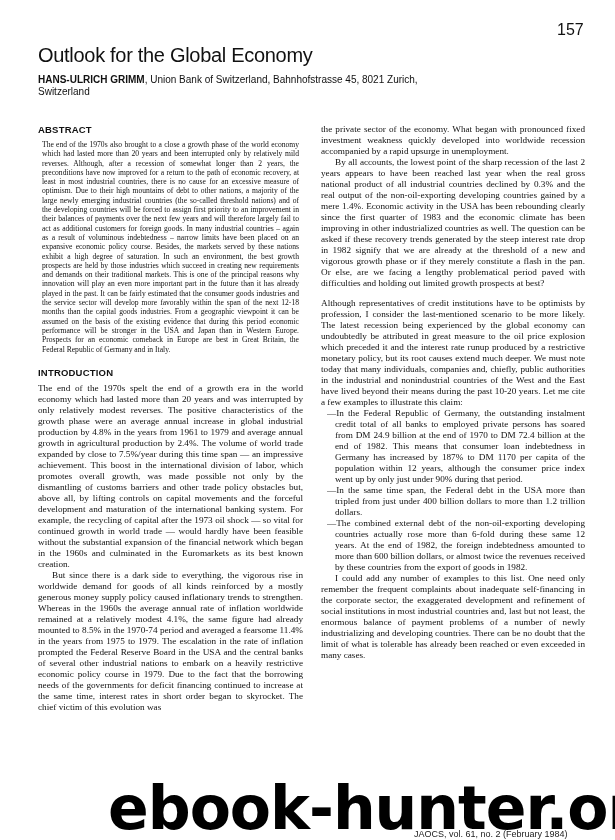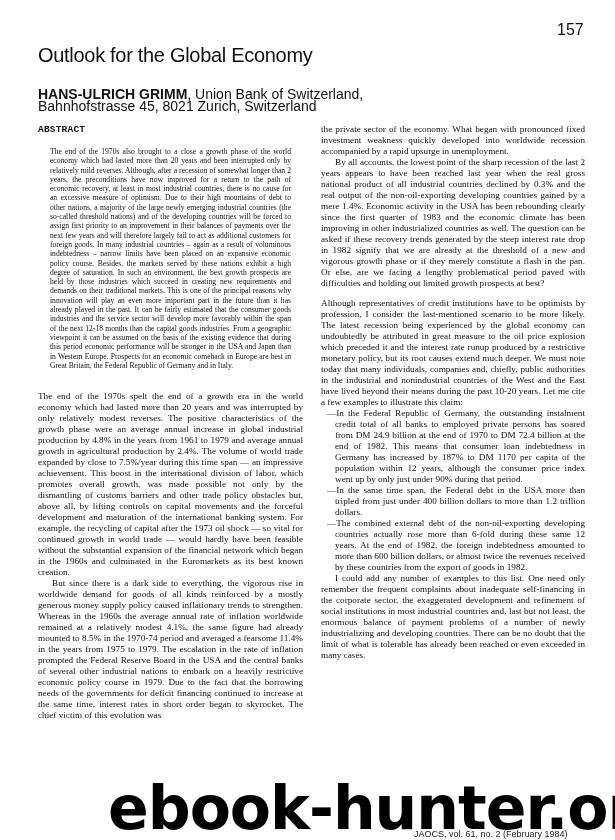--- a/index.html
+++ b/index.html
@@ -1,45 +1,46 @@
 <!DOCTYPE html>
 <html><head>
 <meta charset="utf-8">
 <style>
   html, body { margin:0; padding:0; background:#fff; }
   body { width:615px; height:840px; position:relative; overflow:hidden; color:#111; }
   .page-number { position:absolute; top:21px; left:557px; font-family:"Liberation Sans", sans-serif; font-size:16px; }
   .title { position:absolute; top:44px; left:38px; font-family:"Liberation Sans", sans-serif; font-size:20px; font-weight:normal; letter-spacing:-0.3px; margin:0; }
-  .byline { position:absolute; top:88px; left:38px; width:380px; font-family:"Liberation Sans", sans-serif; font-size:14px; line-height:12px; }
+  .byline { position:absolute; top:74px; left:38px; width:380px; font-family:"Liberation Sans", sans-serif; font-size:10px; line-height:12px; }
   .byline b { font-weight:bold; }
   .col { position:absolute; font-family:"Liberation Serif", serif; color:#111; }
   .col-left { left:38px; top:124px; width:265px; }
   .col-right { left:321px; top:124px; width:264px; }
-  h2 { font-family:Liberation Mono, monospace; font-size:9.5px; font-weight:bold; margin:0 0 5px 0; letter-spacing:0.2px; }
-  .abstract-text { font-size:7.6px; line-height:9.3px; text-align:justify; margin:12px; }
+  h2 { font-family:Liberation Sans, sans-serif; font-size:9.5px; font-weight:bold; margin:0 0 5px 0; letter-spacing:0.2px; }
+  .abstract-text { font-size:7.6px; line-height:9.3px; text-align:justify; margin:4px; }
   p.body { font-size:9.2px; line-height:11px; text-align:justify; margin:0; }
   p.indent { text-indent:14px; }
   p.dash { padding-left:14px; text-indent:-8px; }
   .section-gap { height:9px; }
   .footer { position:absolute; left:414px; top:806px; font-family:"Liberation Sans", sans-serif; font-size:9px; color:#222;margin-top:23px; }
   .watermark { position:absolute; left:108px; top:778px; font-family:"DejaVu Sans", sans-serif; font-weight:bold; font-size:60px; line-height:60px; color:#000; letter-spacing:-1px; white-space:nowrap; }
 </style>
 </head>
 <body>
 
 <div class="page-number">157</div>
 <h1 class="title">Outlook for the Global Economy</h1>
 <div class="byline">
   <b>HANS-ULRICH GRIMM</b><span>, Union Bank of Switzerland, Bahnhofstrasse 45, 8021 Zurich, Switzerland</span>
 </div>
 
 <div class="col col-left">
   <h2>ABSTRACT</h2>
   <p class="abstract-text">The end of the 1970s also brought to a close a growth phase of the world economy which had lasted more than 20 years and been interrupted only by relatively mild reverses. Although, after a recession of somewhat longer than 2 years, the preconditions have now improved for a return to the path of economic recovery, at least in most industrial countries, there is no cause for an excessive measure of optimism. Due to their high mountains of debt to other nations, a majority of the large newly emerging industrial countries (the so-called threshold nations) and of the developing countries will be forced to assign first priority to an improvement in their balances of payments over the next few years and will therefore largely fail to act as additional customers for foreign goods. In many industrial countries – again as a result of voluminous indebtedness – narrow limits have been placed on an expansive economic policy course. Besides, the markets served by these nations exhibit a high degree of saturation. In such an environment, the best growth prospects are held by those industries which succeed in creating new requirements and demands on their traditional markets. This is one of the principal reasons why innovation will play an even more important part in the future than it has already played in the past. It can be fairly estimated that the consumer goods industries and the service sector will develop more favorably within the span of the next 12-18 months than the capital goods industries. From a geographic viewpoint it can be assumed on the basis of the existing evidence that during this period economic performance will be stronger in the USA and Japan than in Western Europe. Prospects for an economic comeback in Europe are best in Great Britain, the Federal Republic of Germany and in Italy.</p>
   <div class="section-gap"></div>
+  <h2>INTRODUCTION</h2>
   <p class="body">The end of the 1970s spelt the end of a growth era in the world economy which had lasted more than 20 years and was interrupted by only relatively modest reverses. The positive characteristics of the growth phase were an average annual increase in global industrial production by 4.8% in the years from 1961 to 1979 and average annual growth in agricultural production by 2.4%. The volume of world trade expanded by close to 7.5%/year during this time span — an impressive achievement. This boost in the international division of labor, which promotes overall growth, was made possible not only by the dismantling of customs barriers and other trade policy obstacles but, above all, by lifting controls on capital movements and the forceful development and maturation of the international banking system. For example, the recycling of capital after the 1973 oil shock — so vital for continued growth in world trade — would hardly have been feasible without the substantial expansion of the financial network which began in the 1960s and culminated in the Euromarkets as its best known creation.</p>
   <p class="body indent">But since there is a dark side to everything, the vigorous rise in worldwide demand for goods of all kinds reinforced by a mostly generous money supply policy caused inflationary trends to strengthen. Whereas in the 1960s the average annual rate of inflation worldwide remained at a relatively modest 4.1%, the same figure had already mounted to 8.5% in the 1970-74 period and averaged a fearsome 11.4% in the years from 1975 to 1979. The escalation in the rate of inflation prompted the Federal Reserve Board in the USA and the central banks of several other industrial nations to embark on a heavily restrictive economic policy course in 1979. Due to the fact that the borrowing needs of the governments for deficit financing continued to increase at the same time, interest rates in short order began to skyrocket. The chief victim of this evolution was</p>
 </div>
 
 <div class="col col-right">
   <p class="body">the private sector of the economy. What began with pronounced fixed investment weakness quickly developed into worldwide recession accompanied by a rapid upsurge in unemployment.</p>
   <p class="body indent">By all accounts, the lowest point of the sharp recession of the last 2 years appears to have been reached last year when the real gross national product of all industrial countries declined by 0.3% and the real output of the non-oil-exporting developing countries gained by a mere 1.4%. Economic activity in the USA has been rebounding clearly since the first quarter of 1983 and the economic climate has been improving in other industrialized countries as well. The question can be asked if these recovery trends generated by the steep interest rate drop in 1982 signify that we are already at the threshold of a new and vigorous growth phase or if they merely constitute a flash in the pan. Or else, are we facing a lengthy problematical period paved with difficulties and holding out limited growth prospects at best?</p>
   <div class="section-gap"></div>
   <p class="body">Although representatives of credit institutions have to be optimists by profession, I consider the last-mentioned scenario to be more likely. The latest recession being experienced by the global economy can undoubtedly be attributed in great measure to the oil price explosion which preceded it and the interest rate runup produced by a restrictive monetary policy, but its root causes extend much deeper. We must note today that many individuals, companies and, chiefly, public authorities in the industrial and nonindustrial countries of the West and the East have lived beyond their means during the past 10-20 years. Let me cite a few examples to illustrate this claim:</p>
   <p class="body dash">—In the Federal Republic of Germany, the outstanding instalment credit total of all banks to employed private persons has soared from DM 24.9 billion at the end of 1970 to DM 72.4 billion at the end of 1982. This means that consumer loan indebtedness in Germany has increased by 187% to DM 1170 per capita of the population within 12 years, although the consumer price index went up by only just under 90% during that period.</p>

